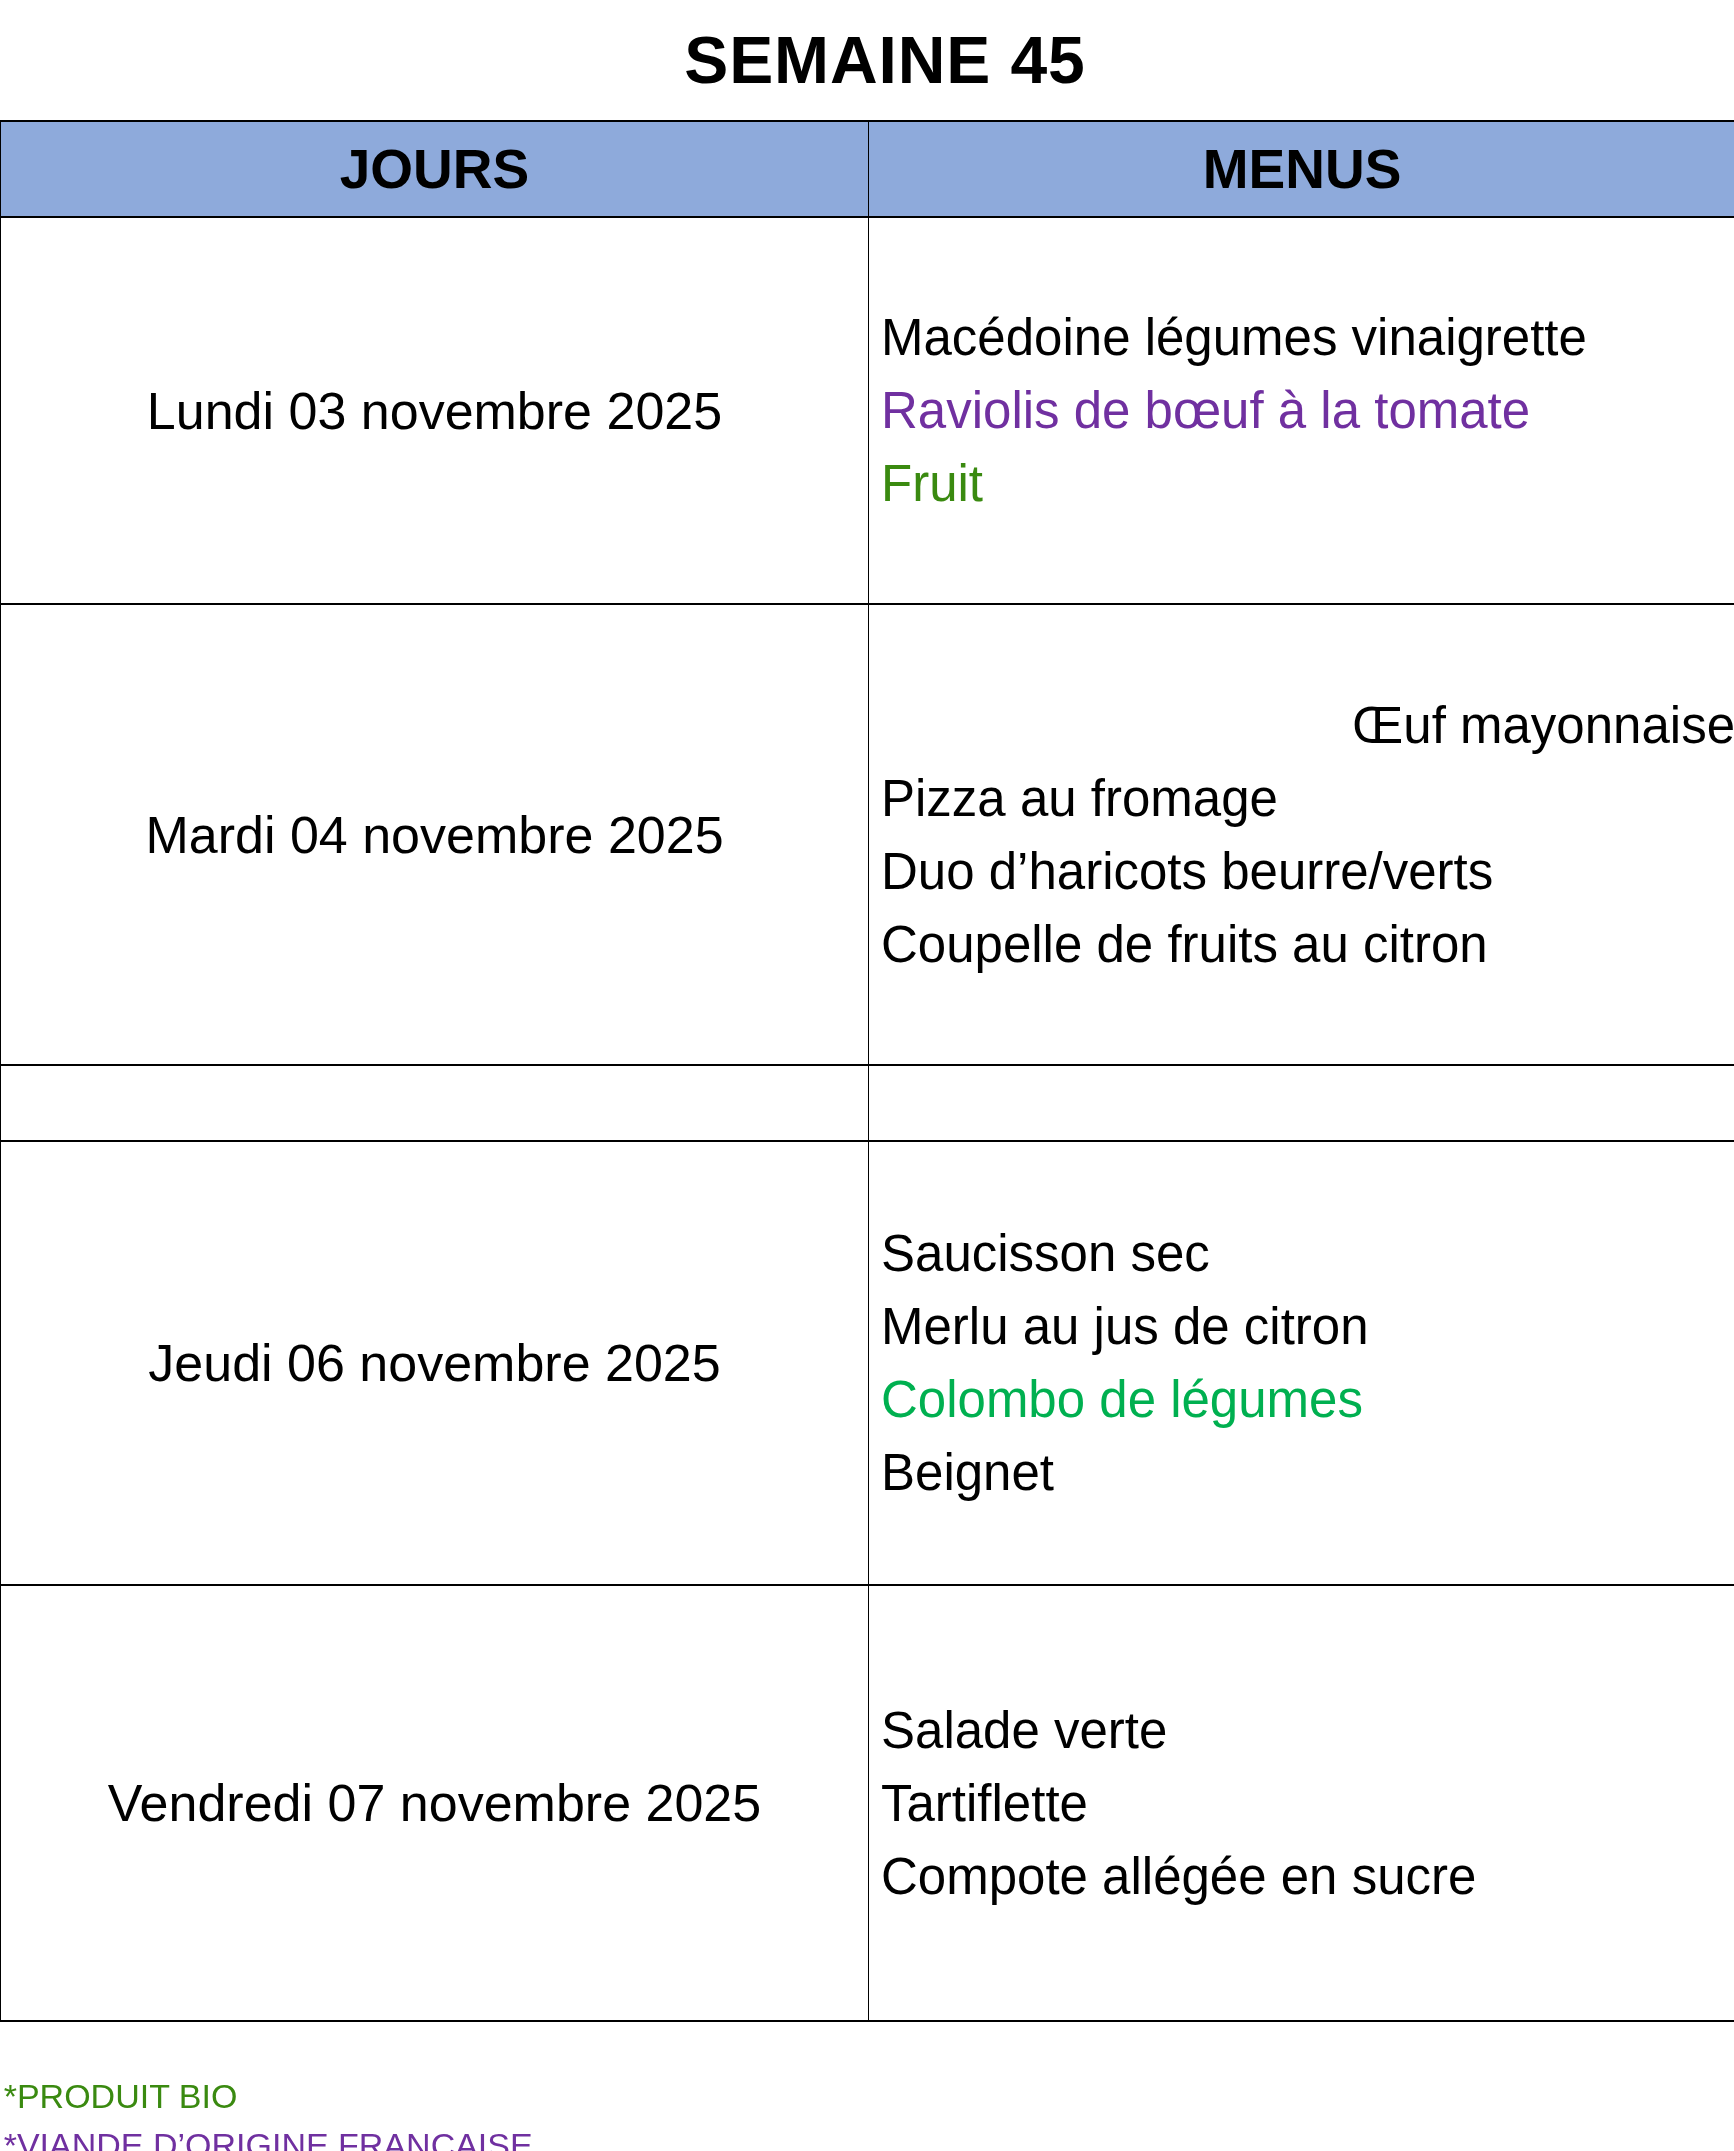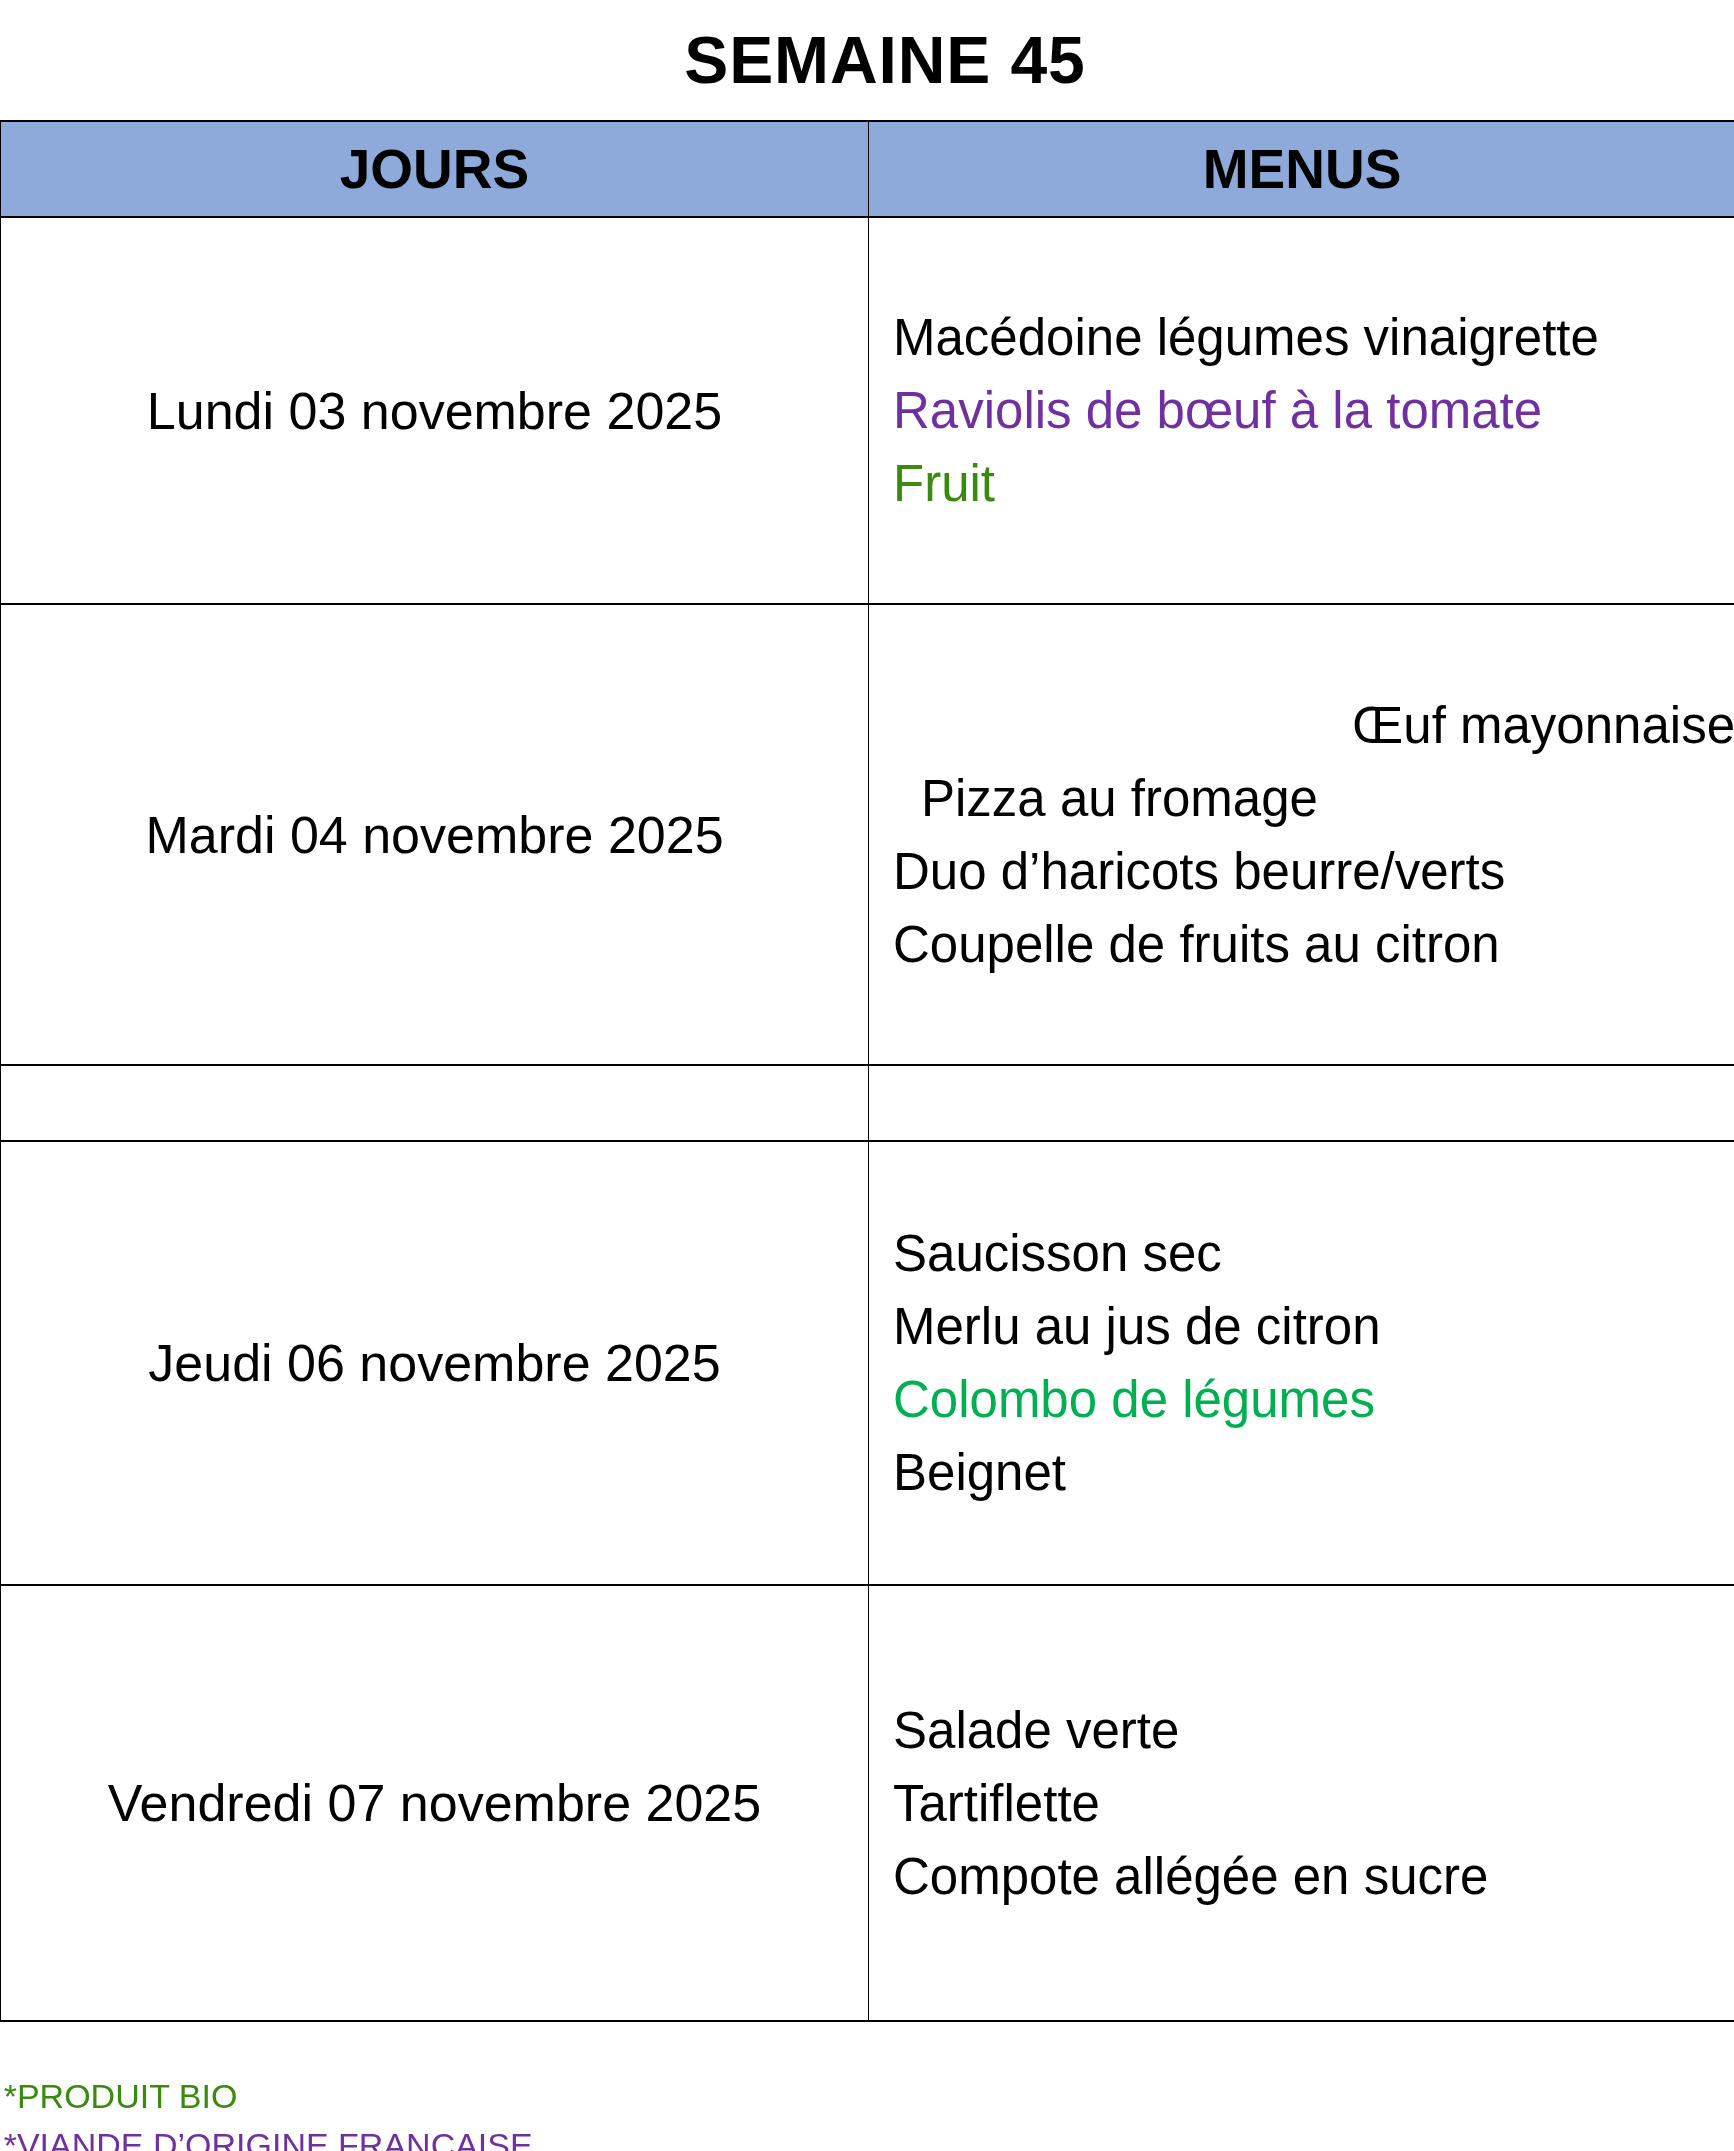--- a/index.html
+++ b/index.html
@@ -42,21 +42,21 @@
   tr.r-jeudi    { height: 444px; }
   tr.r-vendredi { height: 436px; }
   td.day-cell {
     text-align: center; vertical-align: middle;
     font-size: 52px;
     margin-left: 16px;
   }
   td.menu-cell {
     vertical-align: middle;
     text-align: left;
-    padding-left: 24px;
+    padding-left: 12px;
     font-size: 51px;
   }
   .menu-line { line-height: 73px; white-space: nowrap; }
   .legend {
     padding: 14.7px 0 0 3.7px;
   }
   .legend-line {
     font-size: 34px;
     line-height: 49px;
     font-weight: 400;
@@ -85,21 +85,21 @@
       <div class="menu-line" style="color: rgb(0, 0, 0);">Macédoine légumes vinaigrette</div>
       <div class="menu-line" style="color: rgb(112, 48, 160);">Raviolis de bœuf à la tomate</div>
       <div class="menu-line" style="color: rgb(58, 138, 16);">Fruit</div>
     </td>
   </tr>
 
   <tr class="r-mardi">
     <td class="day-cell">Mardi 04 novembre 2025</td>
     <td class="menu-cell">
       <div class="menu-line" style="color: rgb(0, 0, 0); text-align: right;">Œuf mayonnaise</div>
-      <div class="menu-line" style="color: rgb(0, 0, 0); margin-left: 28px;">Pizza au fromage</div>
+      <div class="menu-line" style="color: rgb(0, 0, 0);">Pizza au fromage</div>
       <div class="menu-line" style="color: rgb(0, 0, 0);">Duo d’haricots beurre/verts</div>
       <div class="menu-line" style="color: rgb(0, 0, 0);">Coupelle de fruits au citron</div>
     </td>
   </tr>
 
   <tr class="r-empty">
     <td class="day-cell"></td>
     <td class="menu-cell"></td>
   </tr>
 

